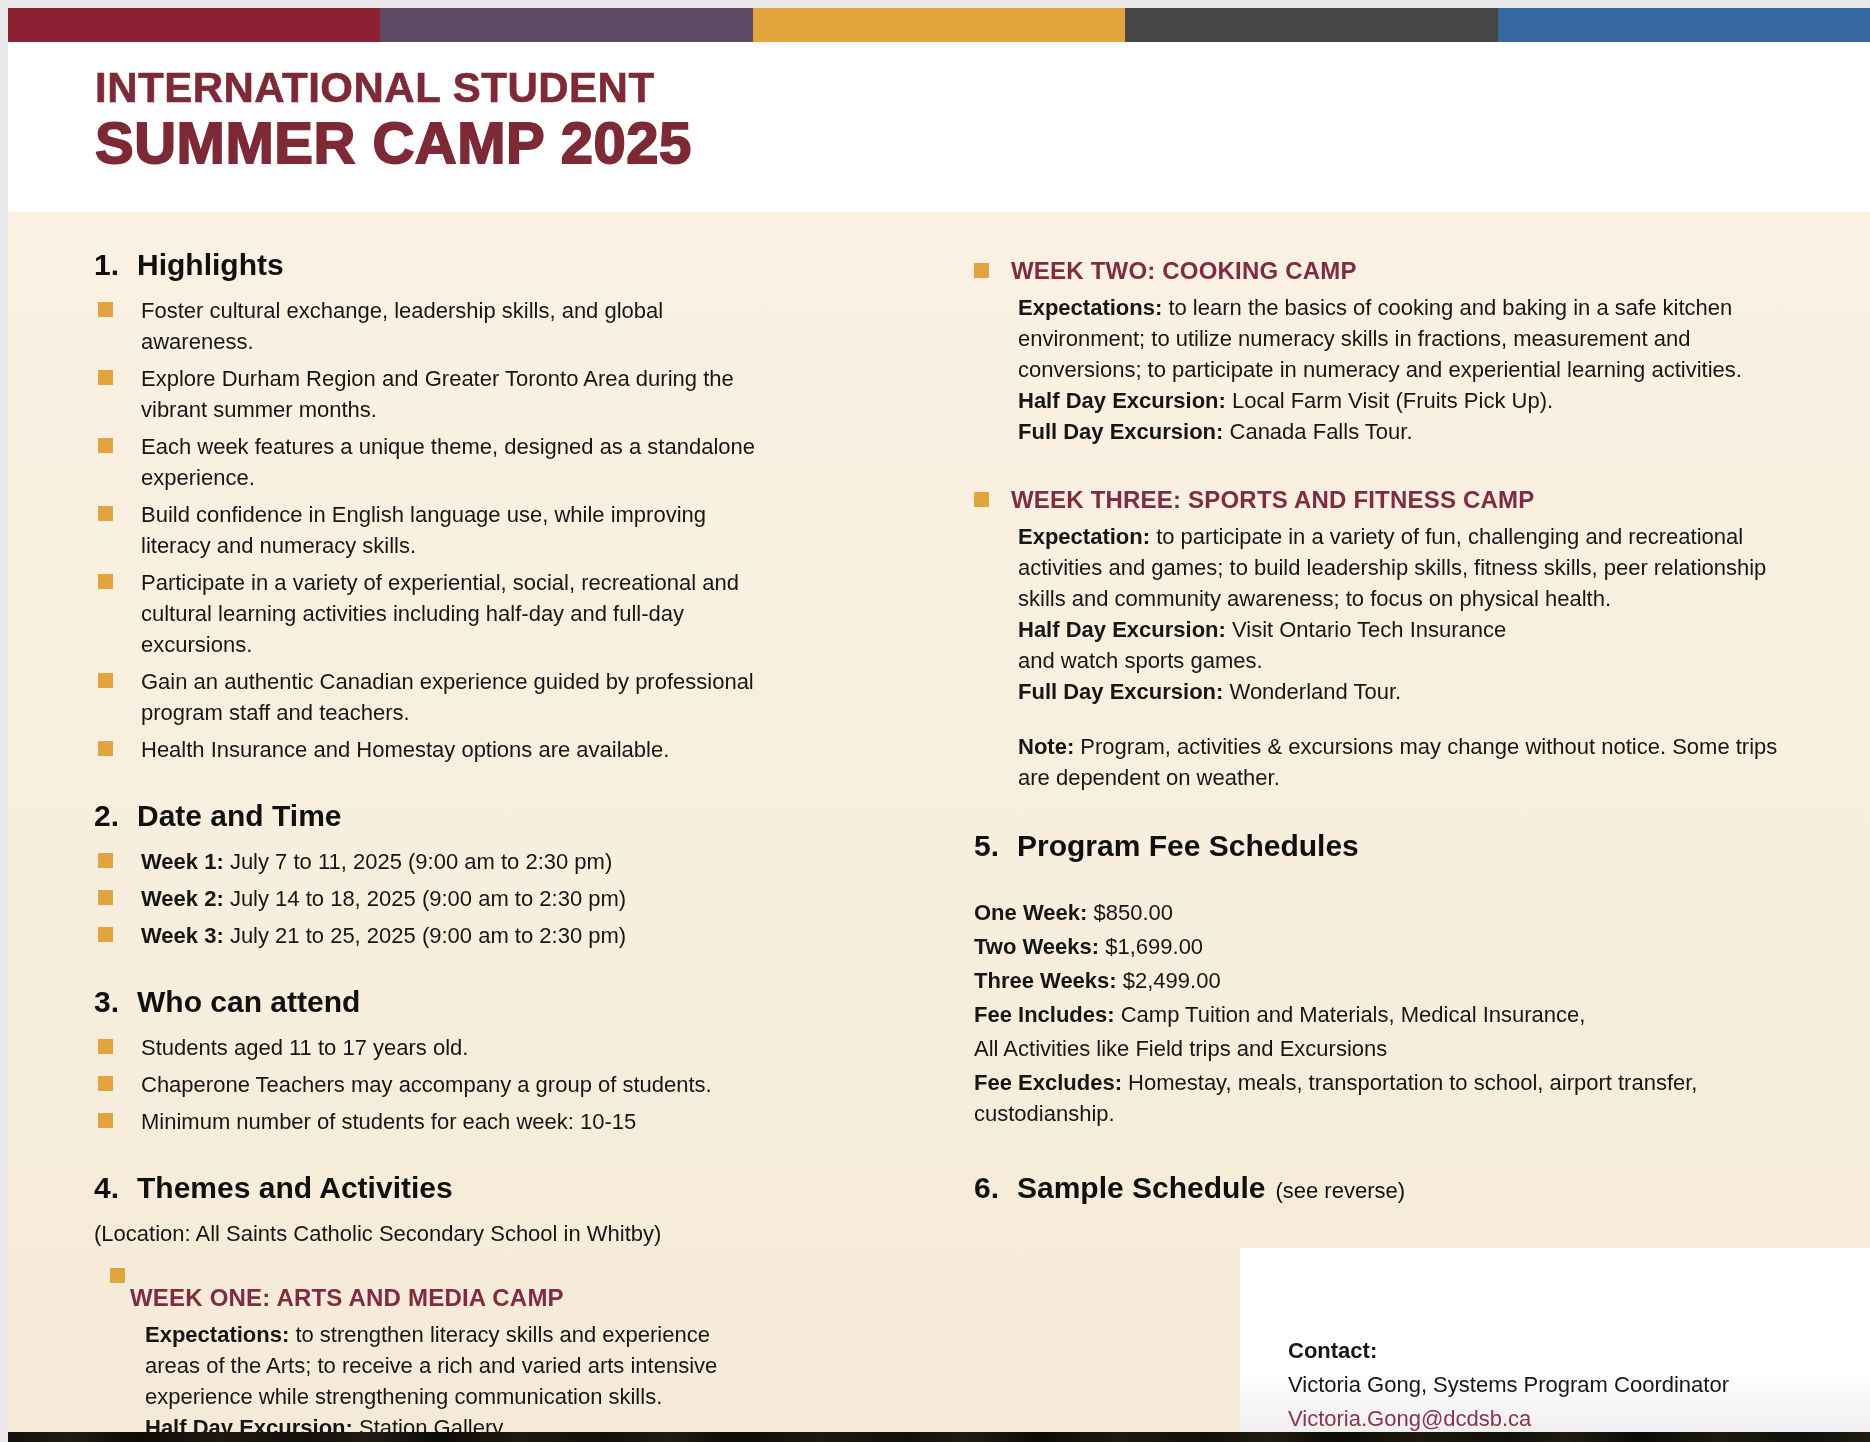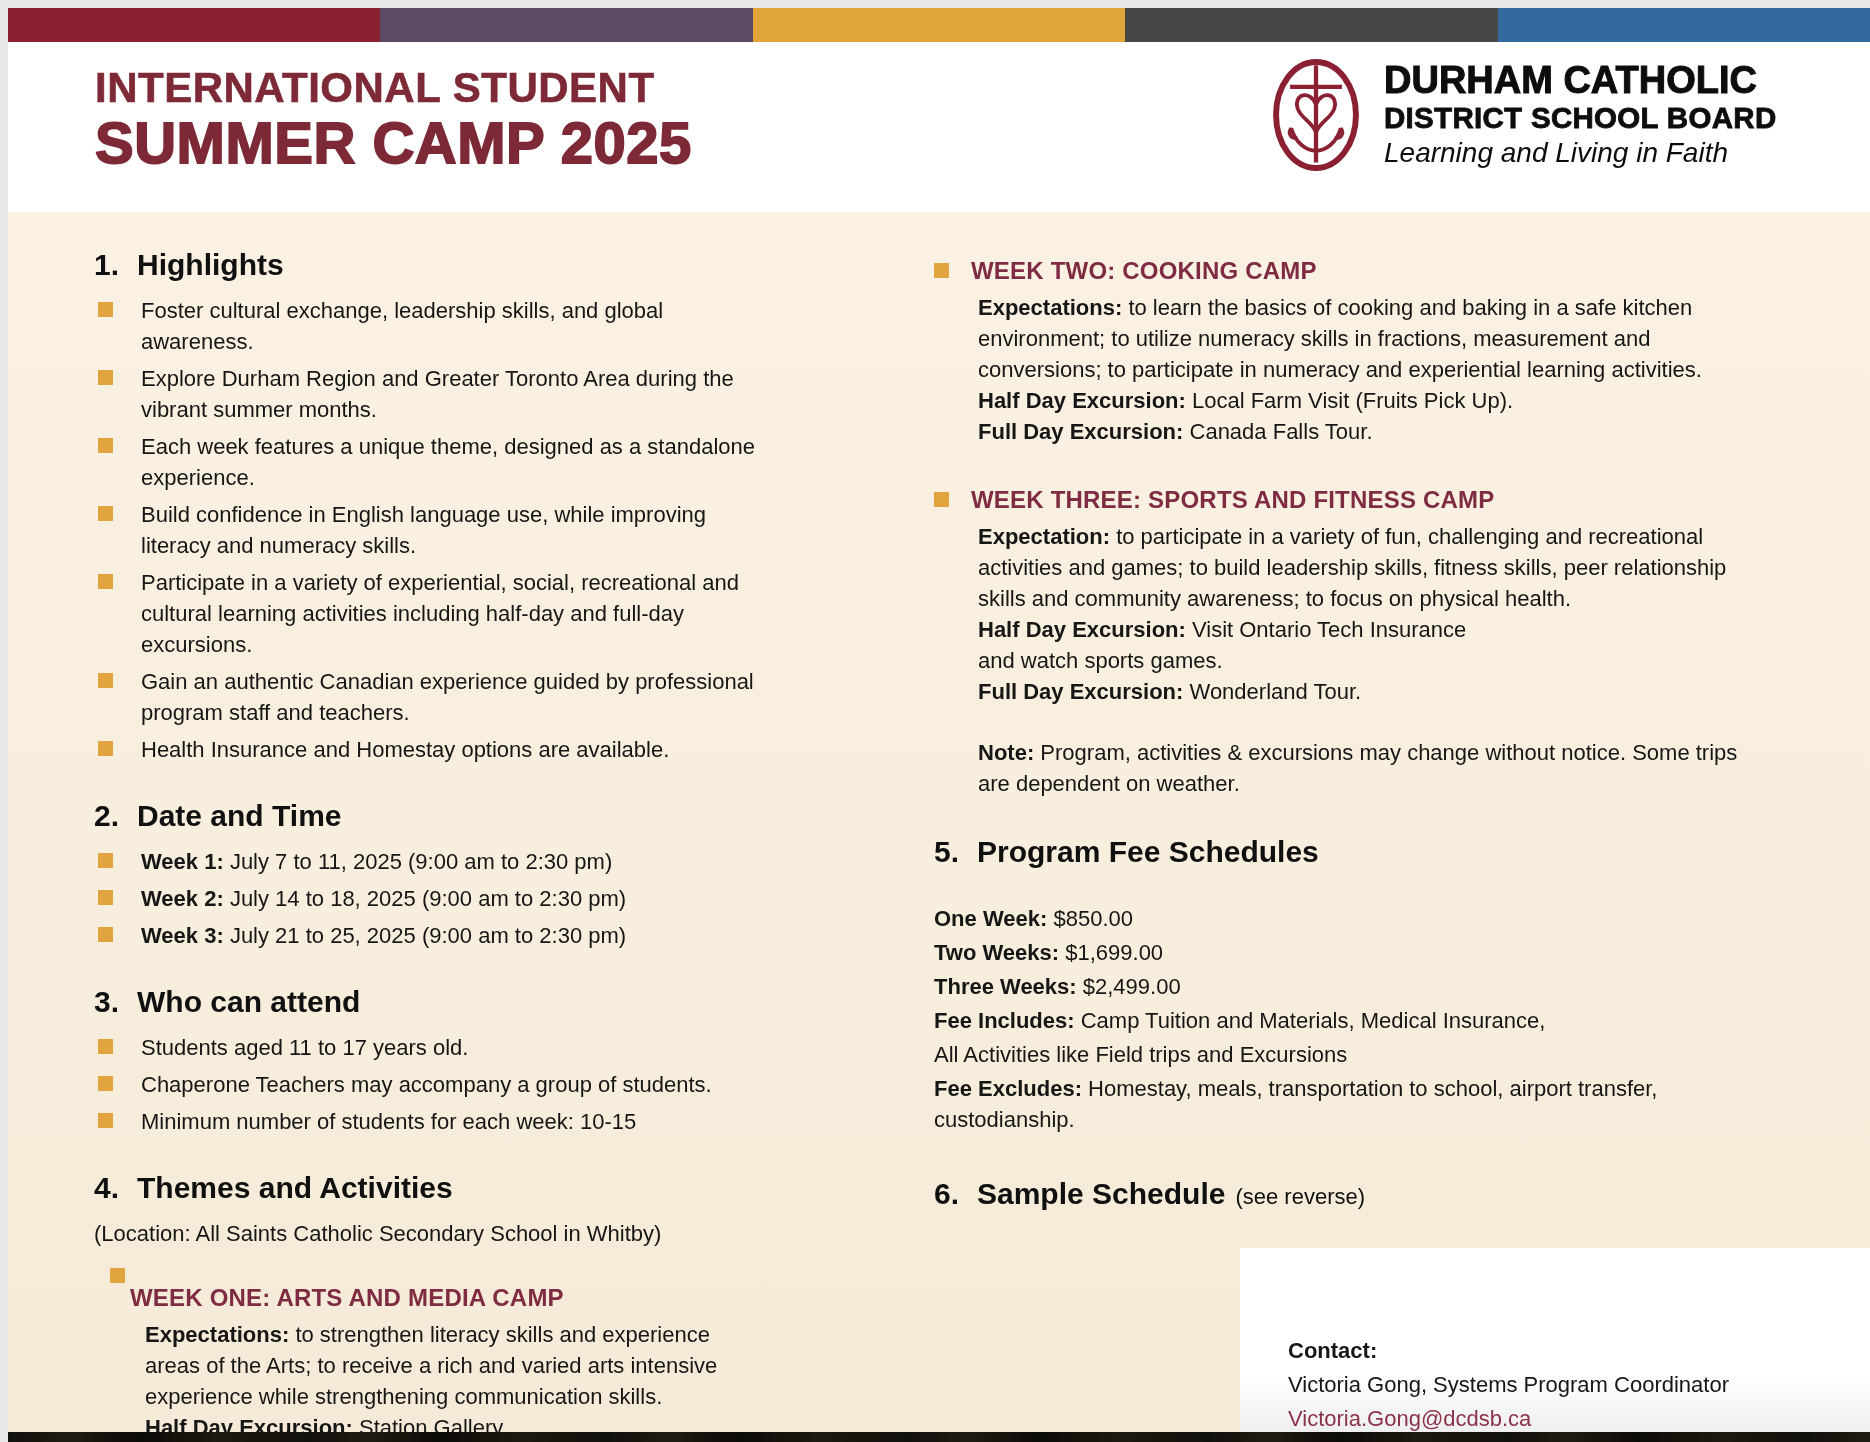--- a/index.html
+++ b/index.html
@@ -24,21 +24,21 @@
   .logo-t1{font-size:38px;font-weight:bold;-webkit-text-stroke:1px #0d0d0d;line-height:42px;}
   .logo-t2{font-size:29.5px;font-weight:bold;-webkit-text-stroke:0.8px #0d0d0d;line-height:34px;letter-spacing:0.3px;}
   .logo-t3{font-size:28px;font-style:italic;line-height:36px;}
 
   
   .bodybg{position:absolute;left:0;top:204px;right:0;bottom:10px;
           background:linear-gradient(180deg,#faf1e3 0%,#f8eedd 55%,#f5ead7 100%);}
 
   .col{position:absolute;color:#161616;font-size:22px;line-height:31px;}
   .col-left{left:86px;top:240px;width:665px;}
-  .col-right{left:926px;top:248px;width:880px;}
+  .col-right{left:966px;top:248px;width:880px;}
 
   .h-sec{display:flex;align-items:baseline;font-weight:bold;font-size:30px;line-height:34px;color:#101010;margin:34px 0 13px 0;}
   .h-sec:first-child{margin-top:0;}
   .h-num{width:43px;flex:0 0 auto;}
   .h-suffix{font-weight:normal;font-size:22px;margin-left:10px;}
 
   .blist{list-style:none;margin:4px;padding:0;}
   .blist li{display:flex;margin:0 0 6px 0;}
   .sq{flex:0 0 auto;width:15px;height:15px;background:#e1a43e;margin:7px 0 0 0;}
   .blist .txt{margin-left:28px;}
@@ -48,21 +48,21 @@
 
   .week-block{margin-top:10px;}
   .week-row{display:flex;margin-bottom:7px;}
   .week-row.indent{margin-left:16px;flex-direction:column;}
   .week-head{margin-left:20px;font-weight:bold;font-size:24px;line-height:29px;color:#7f2b43;letter-spacing:0.2px;}
   .col-right .week-row .week-head{margin-left:22px;}
   .week-body{margin-left:51px;width:606px;}
   .col-right .week-body{margin-left:44px;width:756px;}
   .week-body p{margin:0;}
   .gap-week{margin-top:38px;}
-  .note-p{margin:30px 0 0 44px;width:770px;}
+  .note-p{margin:24px 0 0 44px;width:770px;}
 
   .fees{margin-top:34px;width:848px;}
   .fees p{margin:0 0 3px 0;}
   .sample{margin-top:42px;}
 
   
   .contact{position:absolute;left:1232px;top:1240px;width:630px;height:184px;
            background:linear-gradient(180deg,#ffffff 0%,#ffffff 68%,#efeff1 100%);
            padding:46px 0 0 48px;box-sizing:border-box;font-size:22px;line-height:34px;color:#161616;}
   .contact .c-head{font-weight:bold;margin-top:40px;}
@@ -83,36 +83,20 @@
       <div class="seg seg2"></div>
       <div class="seg seg3"></div>
       <div class="seg seg4"></div>
       <div class="seg seg5"></div>
     </div>
 
     <div class="header">
       <div class="title">
         <div class="title-1">INTERNATIONAL STUDENT</div>
         <div class="title-2">SUMMER CAMP 2025</div>
-      </div>
-      <div class="logo-wrap">
-        <svg class="logo-circle" viewBox="0 0 100 112">
-          <ellipse cx="50" cy="56" rx="37" ry="49" fill="none" stroke="#8c2033" stroke-width="5.5"></ellipse>
-          <line x1="50" y1="10" x2="50" y2="100" stroke="#8c2033" stroke-width="4"></line>
-          <line x1="26" y1="30" x2="74" y2="30" stroke="#8c2033" stroke-width="4"></line>
-          <path d="M50 46 C44 32 29 37 33 50 C36 59 46 62 50 72 C54 62 64 59 67 50 C71 37 56 32 50 46 Z" fill="none" stroke="#8c2033" stroke-width="3.5"></path>
-          <path d="M27 68 C31 82 41 89 50 89 C59 89 69 82 73 68" fill="none" stroke="#8c2033" stroke-width="3.5"></path>
-          <path d="M27 68 c-4 5 0 11 6 9" fill="none" stroke="#8c2033" stroke-width="3"></path>
-          <path d="M73 68 c4 5 0 11 -6 9" fill="none" stroke="#8c2033" stroke-width="3"></path>
-        </svg>
-        <div class="logo-text">
-          <div class="logo-t1">DURHAM CATHOLIC</div>
-          <div class="logo-t2">DISTRICT SCHOOL BOARD</div>
-          <div class="logo-t3">Learning and Living in Faith</div>
-        </div>
       </div>
     </div>
 
     <div class="bodybg"></div>
 
     <div class="col col-left">
 
       <div class="h-sec">
         <span class="h-num">1.</span>
         <span>Highlights</span>

